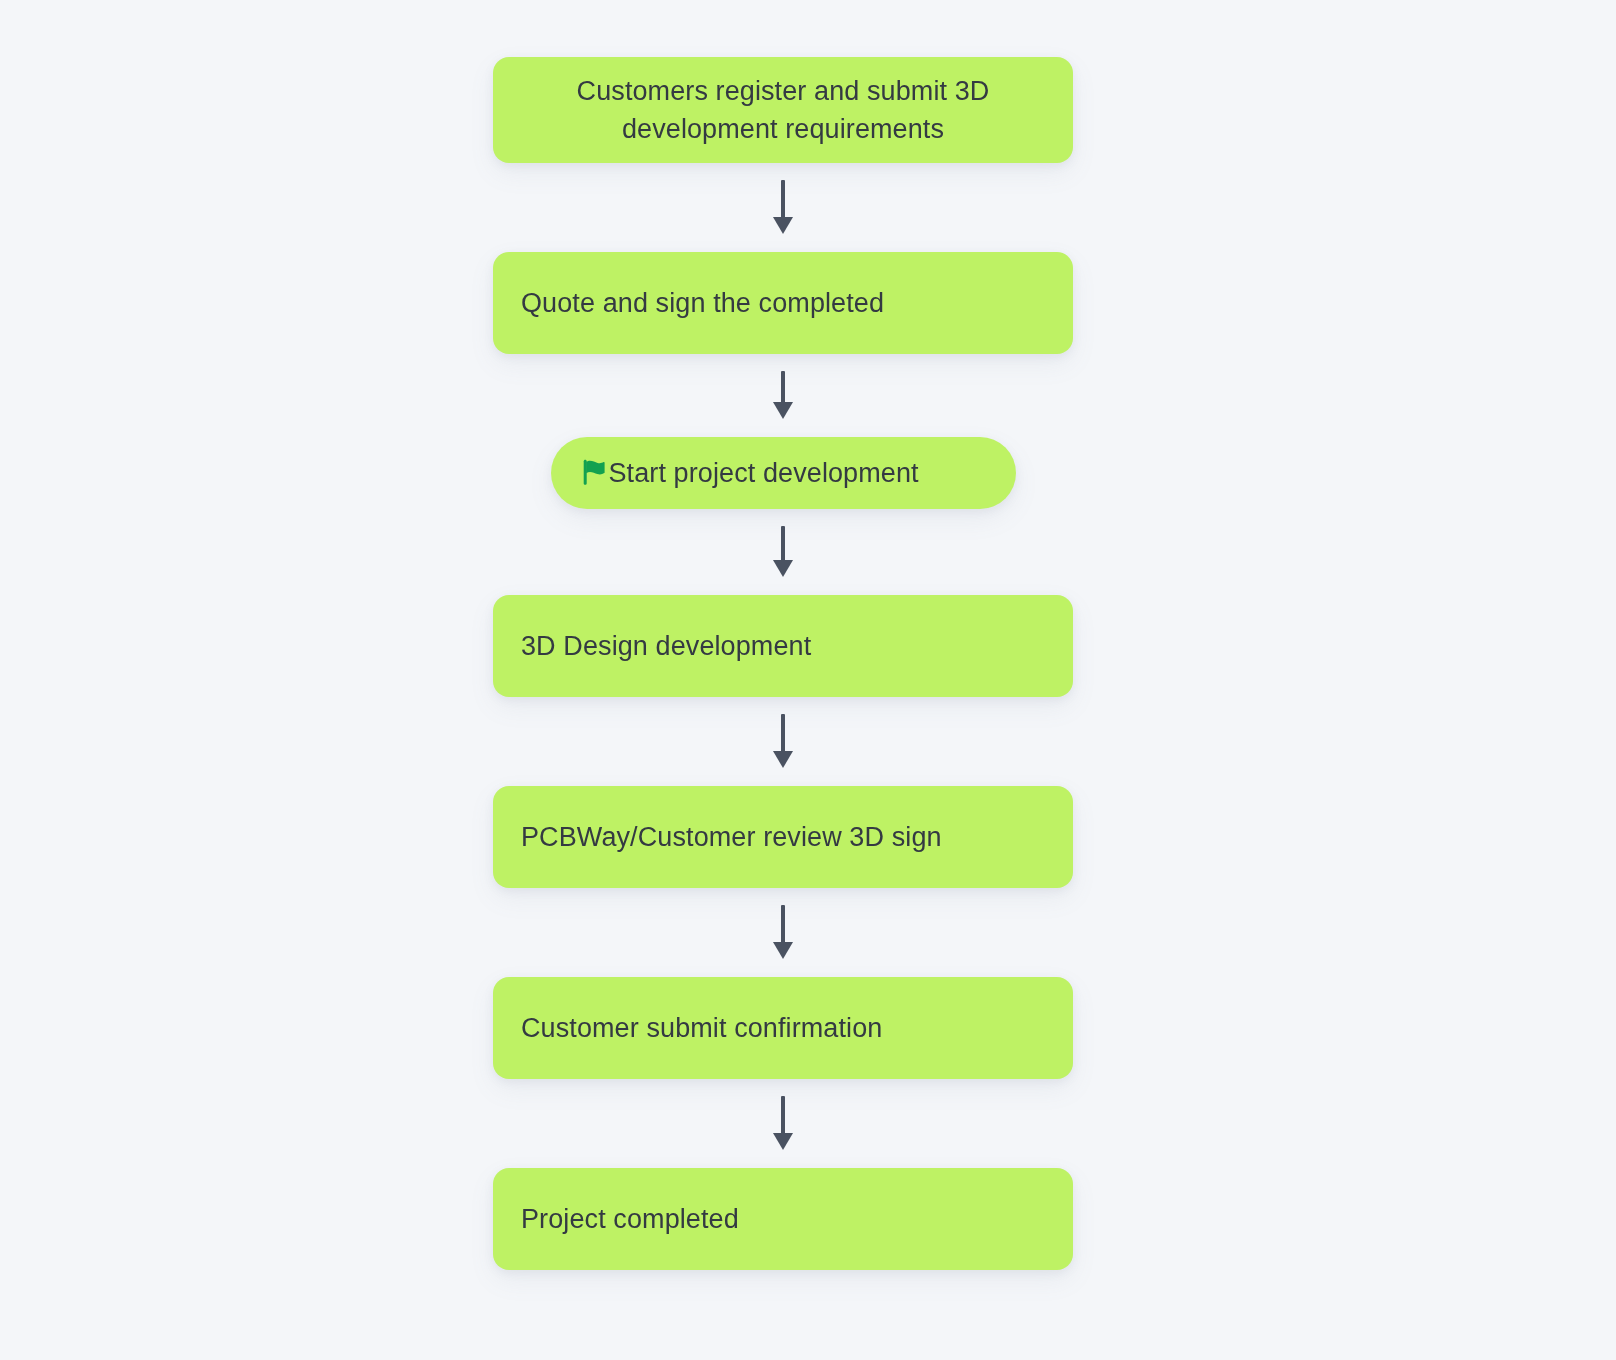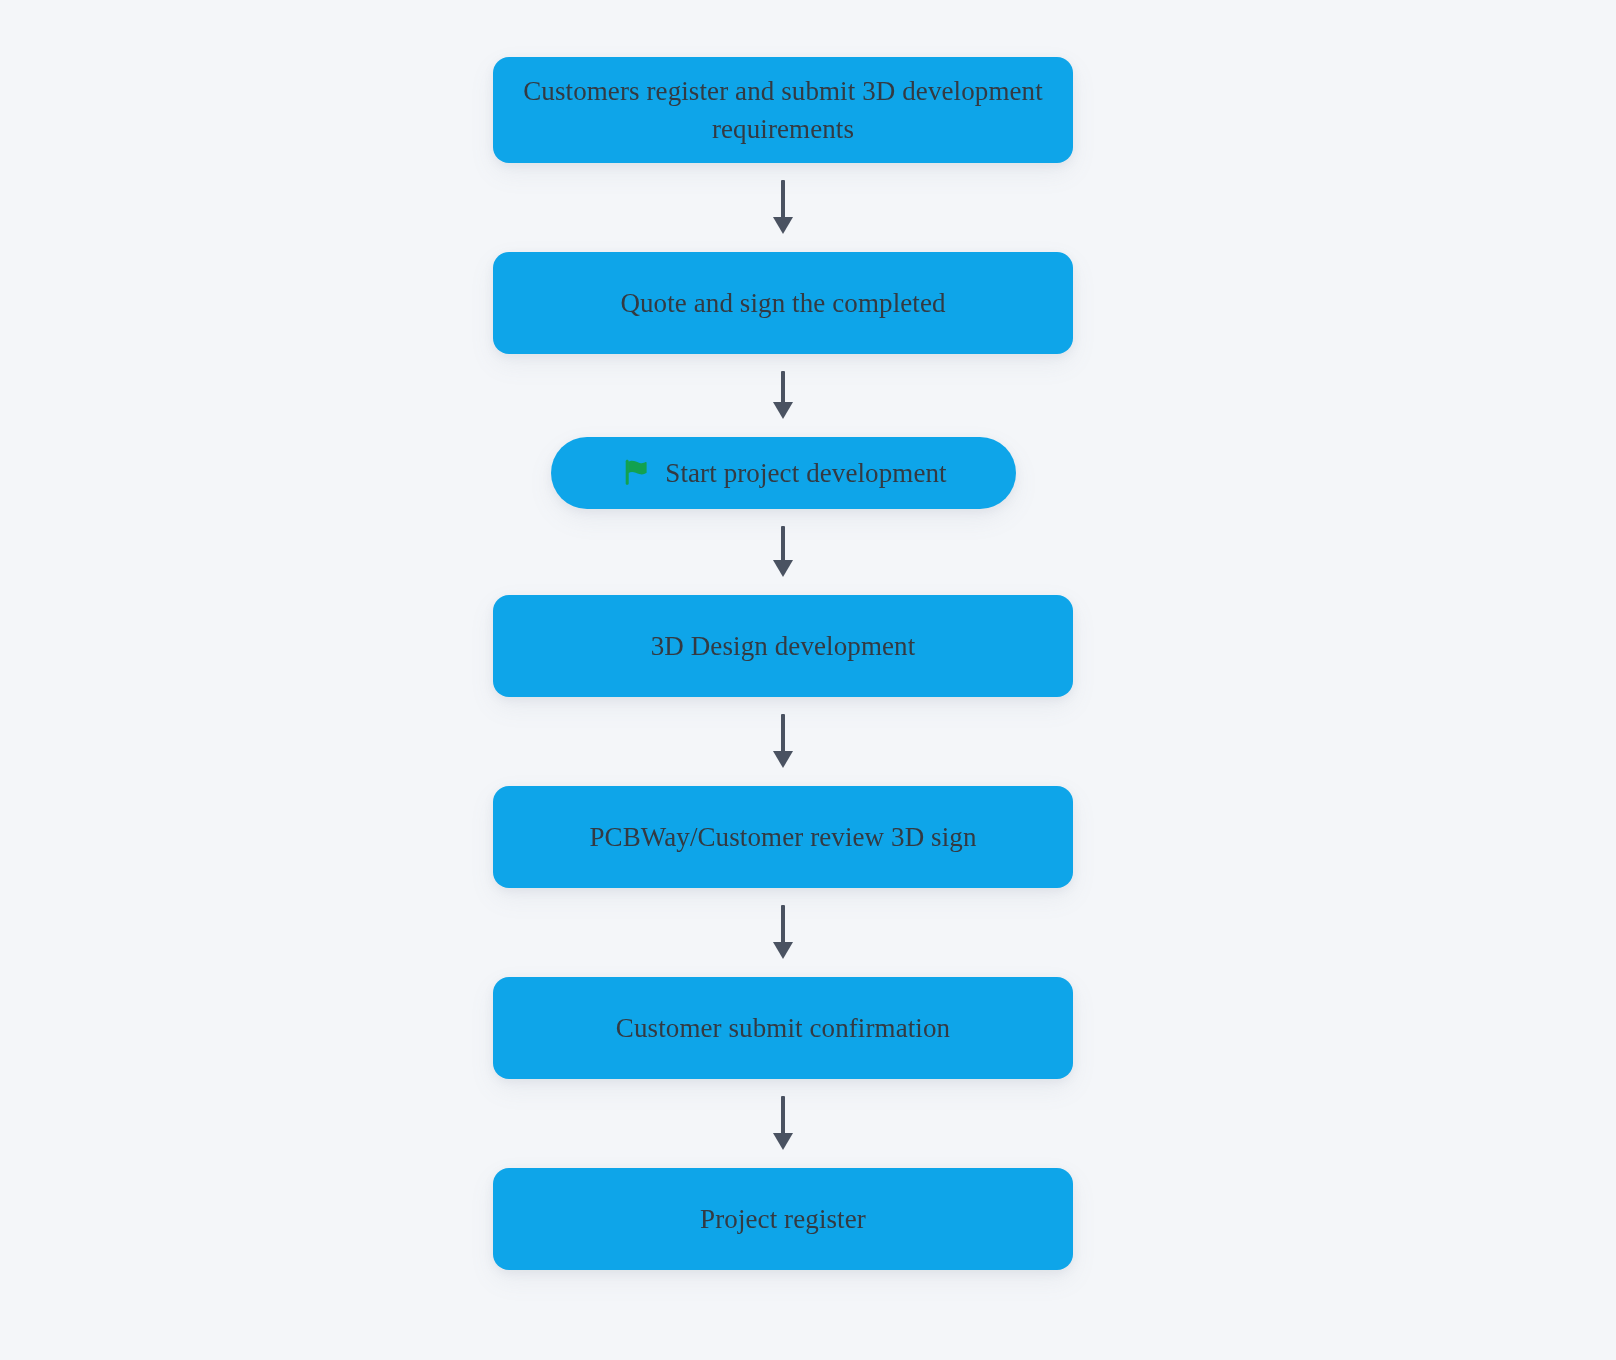--- a/index.html
+++ b/index.html
@@ -31,50 +31,48 @@
     top: 57px;
     width: 580px;
     display: flex;
     flex-direction: column;
     align-items: center;
   }
 
   
   .node {
     box-sizing: border-box;
-    background: #0ea5e9;
+    background: #bef264;
     border-radius: 16px;
     box-shadow: 0 3px 10px rgba(120, 130, 150, 0.10),
                 0 10px 26px rgba(120, 130, 150, 0.09);
     display: flex;
     align-items: center;
-    justify-content: center;
+    justify-content: flex-start;
     text-align: center;
     color: #343a42;
     font-size: 27px;
     line-height: 1.42;
     letter-spacing: 0.1px;
     padding: 0 28px;
-    font-family: Liberation Serif, serif;
   }
 
   .node.w-full {
     width: 580px;
   }
 
   .node.h-1 { height: 106px; }
   .node.h-2 { height: 102px; }
 
   
   .node.pill {
     width: 465px;
     height: 72px;
     border-radius: 38px;
     padding: 0 26px;
-    gap: 14px;
   }
 
   .node-label {
     display: block;
   }
 
   .pill .node-label {
     white-space: nowrap;
   }
 
@@ -192,17 +190,17 @@
     <div class="node w-full h-2">
       <span class="node-label">Customer submit confirmation</span>
     </div>
 
     <div class="arrow a6">
       <span class="stem"></span>
       <span class="head"></span>
     </div>
 
     <div class="node w-full h-2">
-      <span class="node-label">Project register</span>
+      <span class="node-label">Project completed</span>
     </div>
 
   </div>
 </div>
 
 </body></html>

